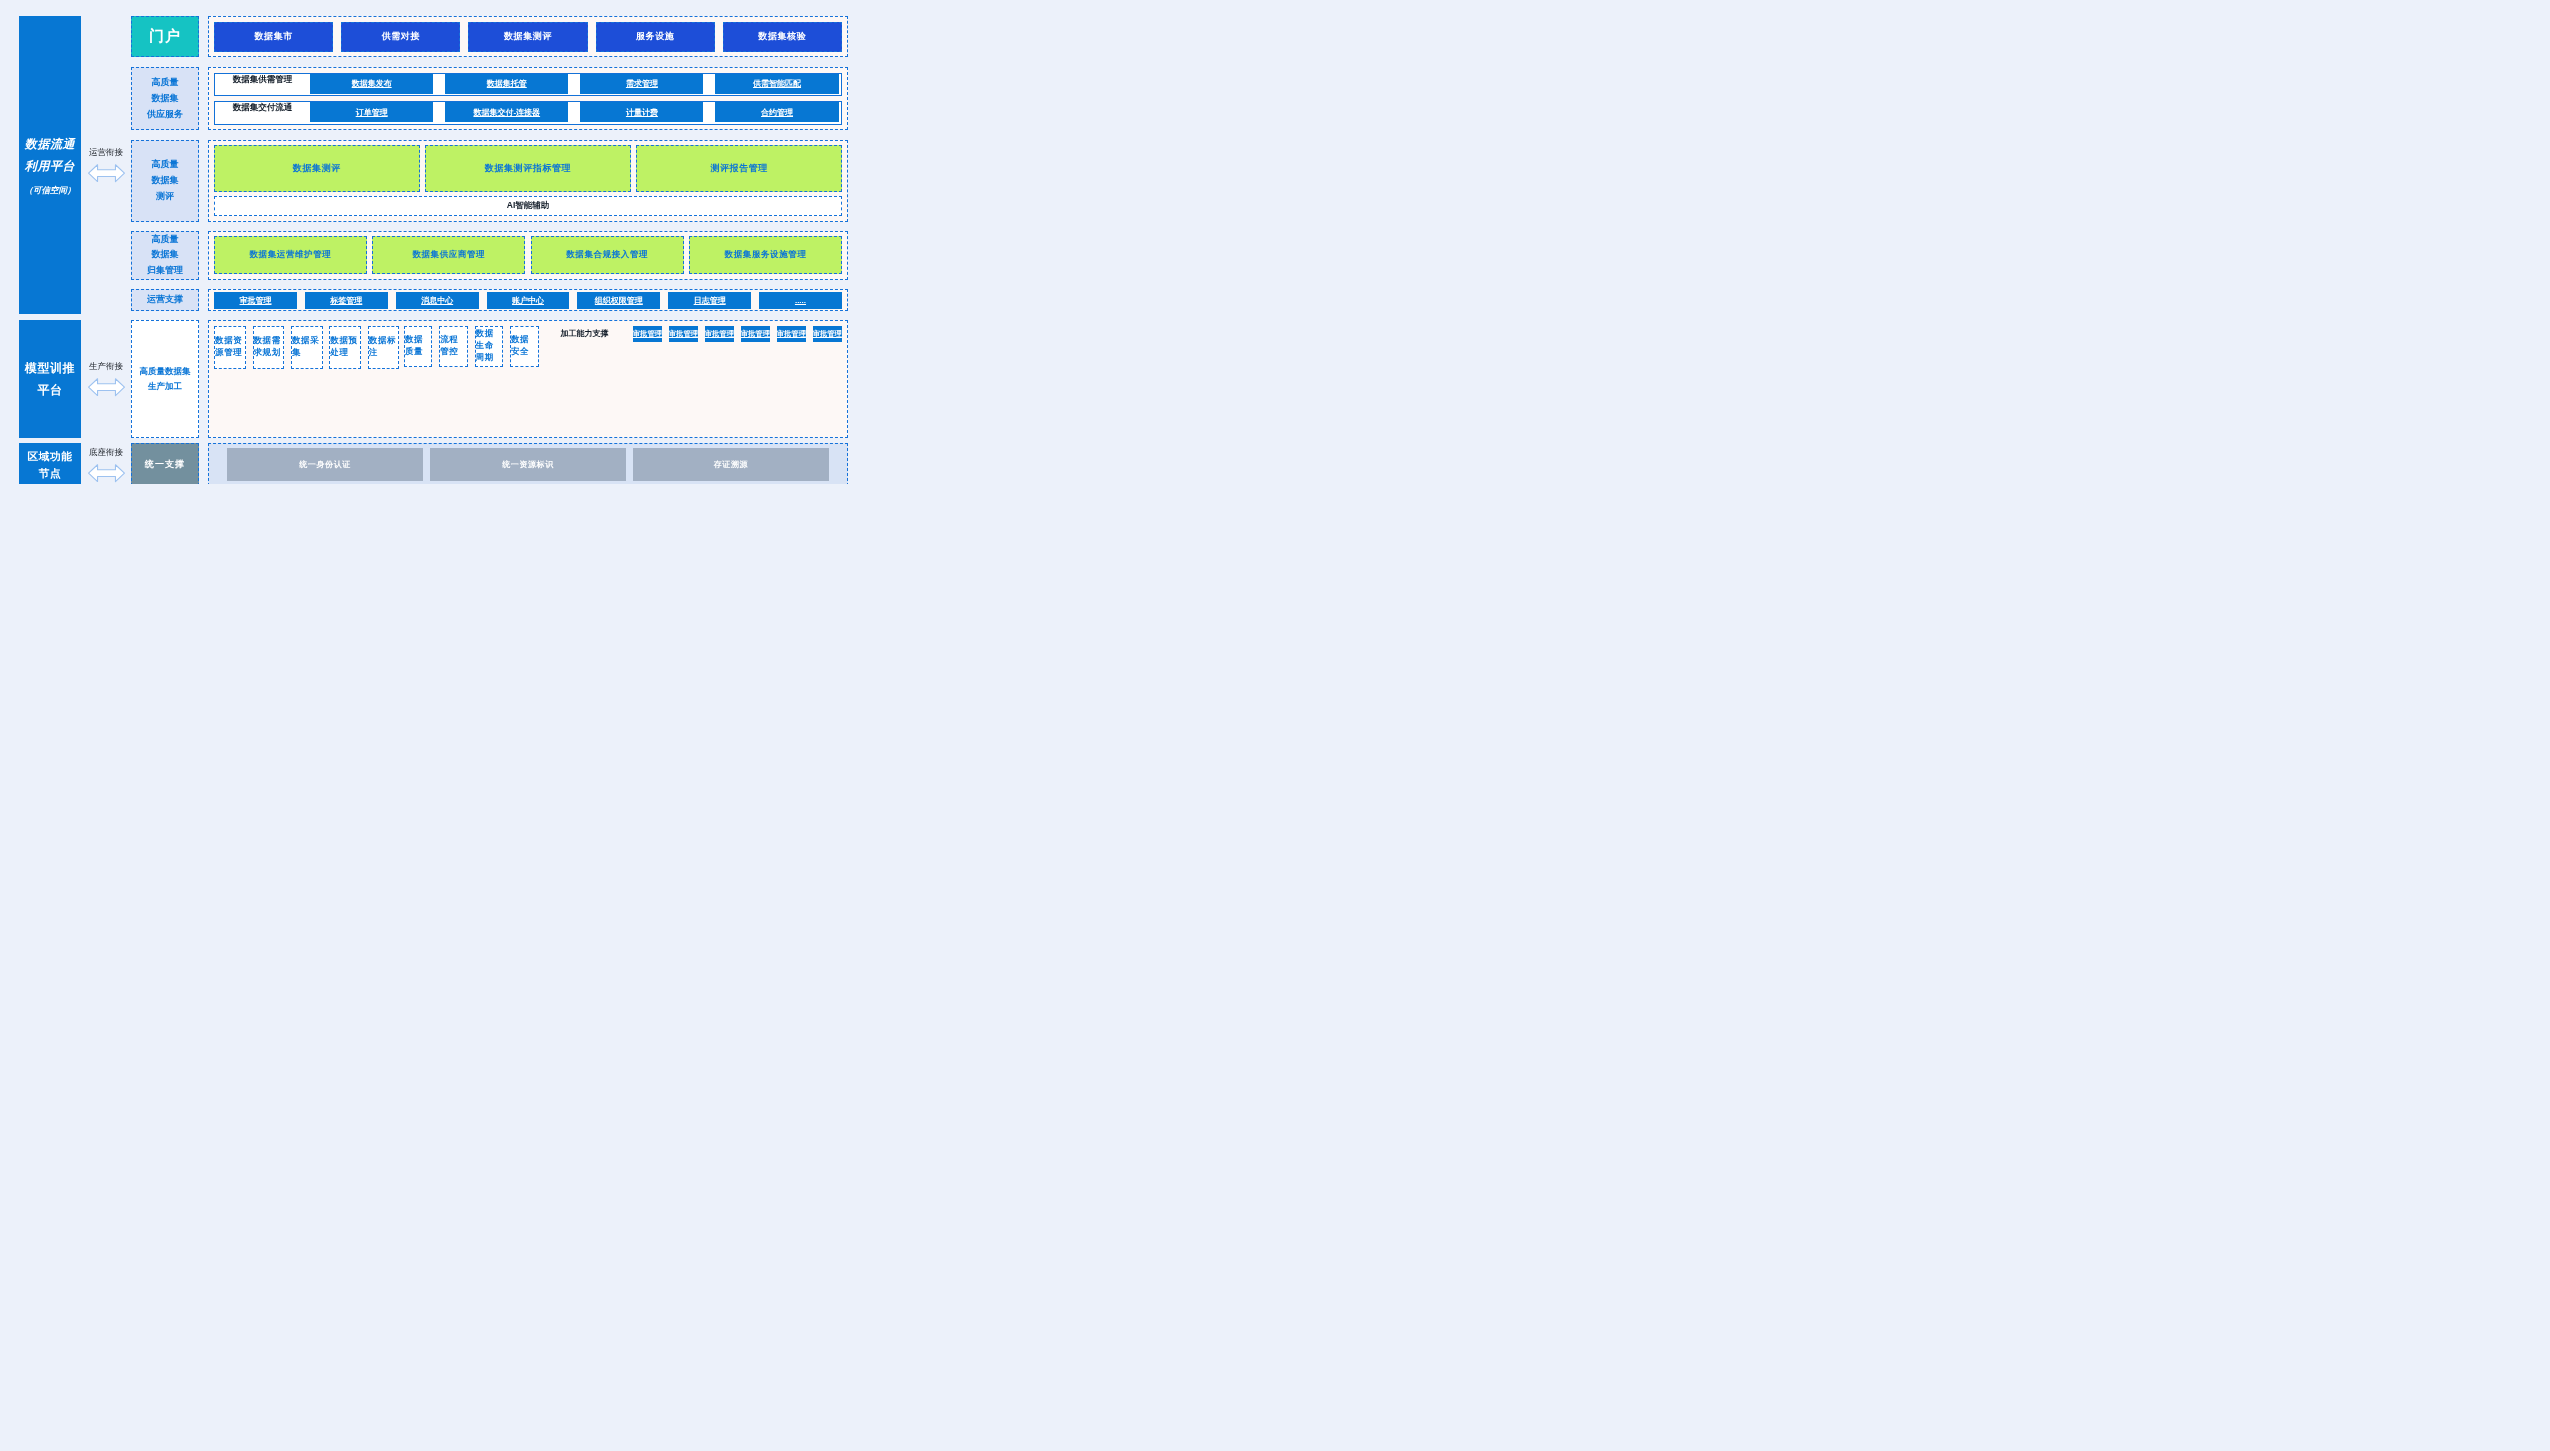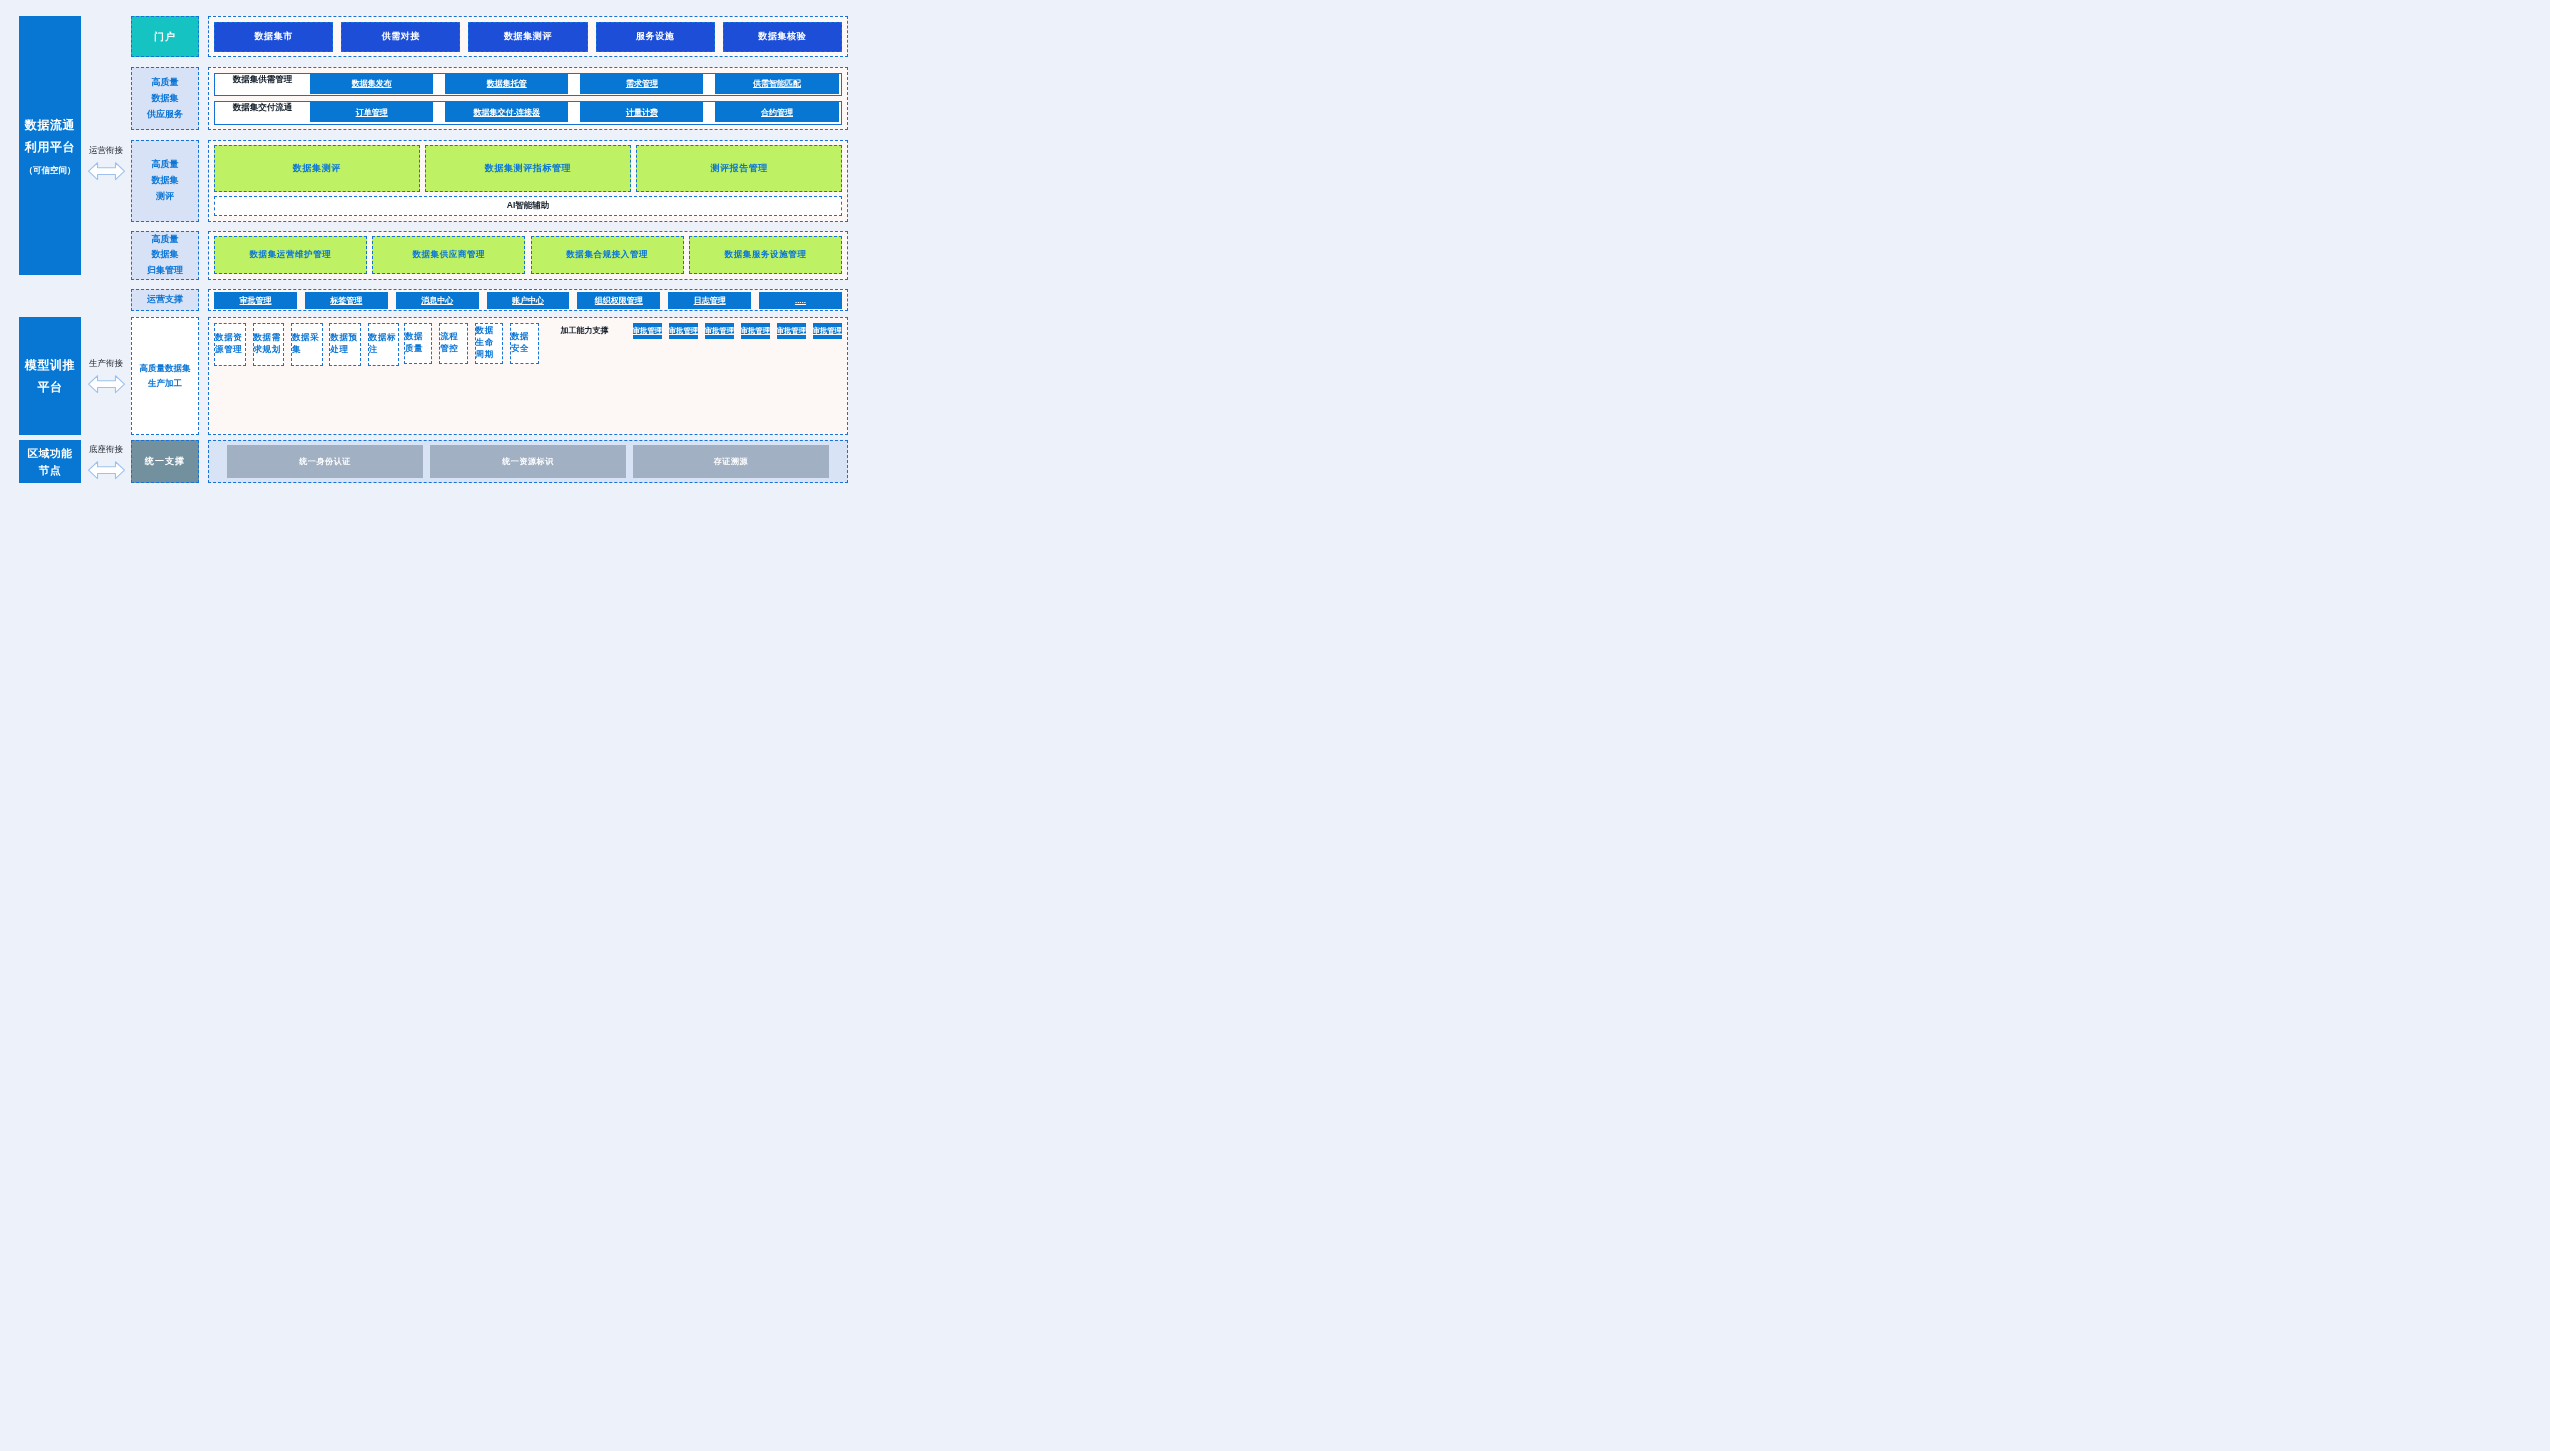--- a/index.html
+++ b/index.html
@@ -10,21 +10,21 @@
   .canvas { position:absolute; left:19px; top:16px; width:829px; }
 
   .band { display:flex; }
   .band1 { margin-bottom:6.2px; }
   .band2 { margin-bottom:5.1px; }
 
   
   .rail { width:62px; flex:none; }
   .rail-box { background:#0777D3; color:#fff; display:flex; flex-direction:column;
               align-items:center; justify-content:center; text-align:center; }
-  .rail-box1 { height:259px; }
+  .rail-box1 { height:298px;font-style:italic; }
   .rail-box2 { height:118px; }
   .rail-box3 { height:43px; }
   .rail-line { font-size:12px; font-weight:700; line-height:1.85; letter-spacing:0.6px; }
   .rail-line-sm { font-size:10.7px; font-weight:700; line-height:1.6; letter-spacing:0.6px; }
   .rail-sub { font-size:8.5px; font-weight:700; margin-top:7.3px; }
 
   
   .linkcol { width:50px; flex:none; display:flex; flex-direction:column;
              align-items:center; justify-content:center; }
   .link-label { font-size:8.5px; color:#23282F; font-weight:400; margin-bottom:4px; white-space:nowrap; }
@@ -33,21 +33,21 @@
   
   .content { flex:1; min-width:0; display:flex; flex-direction:column; }
   .sec { display:flex; }
   .sec-label { width:68px; flex:none; margin-right:9px; display:flex; flex-direction:column;
                align-items:center; justify-content:center; text-align:center;
                border:1.1px dashed #1472DA; }
   .sec-body { flex:1; min-width:0; border:1.1px dashed #1472DA; background:#FDF8F6; }
 
   .lbl-blue { background:#D8E2F6; color:#0B76D6; font-weight:700; font-size:9px; line-height:1.75; }
   .lbl-white { background:#FFFFFF; color:#0B76D6; font-weight:700; font-size:8.5px; line-height:1.8; }
-  .lbl-teal { background:#15C3C3; color:#fff; font-weight:700; font-size:10px; letter-spacing:1.1px; }
+  .lbl-teal { background:#15C3C3; color:#fff; font-weight:700; font-size:15px; letter-spacing:1.1px; }
   .lbl-slate { background:#73909E; color:#fff; font-weight:700; font-size:9px; letter-spacing:1.1px; }
 
   
   .sec-portal { height:41px; margin-bottom:10.2px; }
   .portal-body { display:flex; gap:8px; padding:4.5px 5.1px; }
   .portal-item { flex:1; background:#1d4ed8; border:1.1px dashed #1472DA; color:#fff;
                  font-size:9px; font-weight:700; display:flex; align-items:center;
                  justify-content:center; letter-spacing:0.6px;font-family:Liberation Mono, monospace; }
 
   

